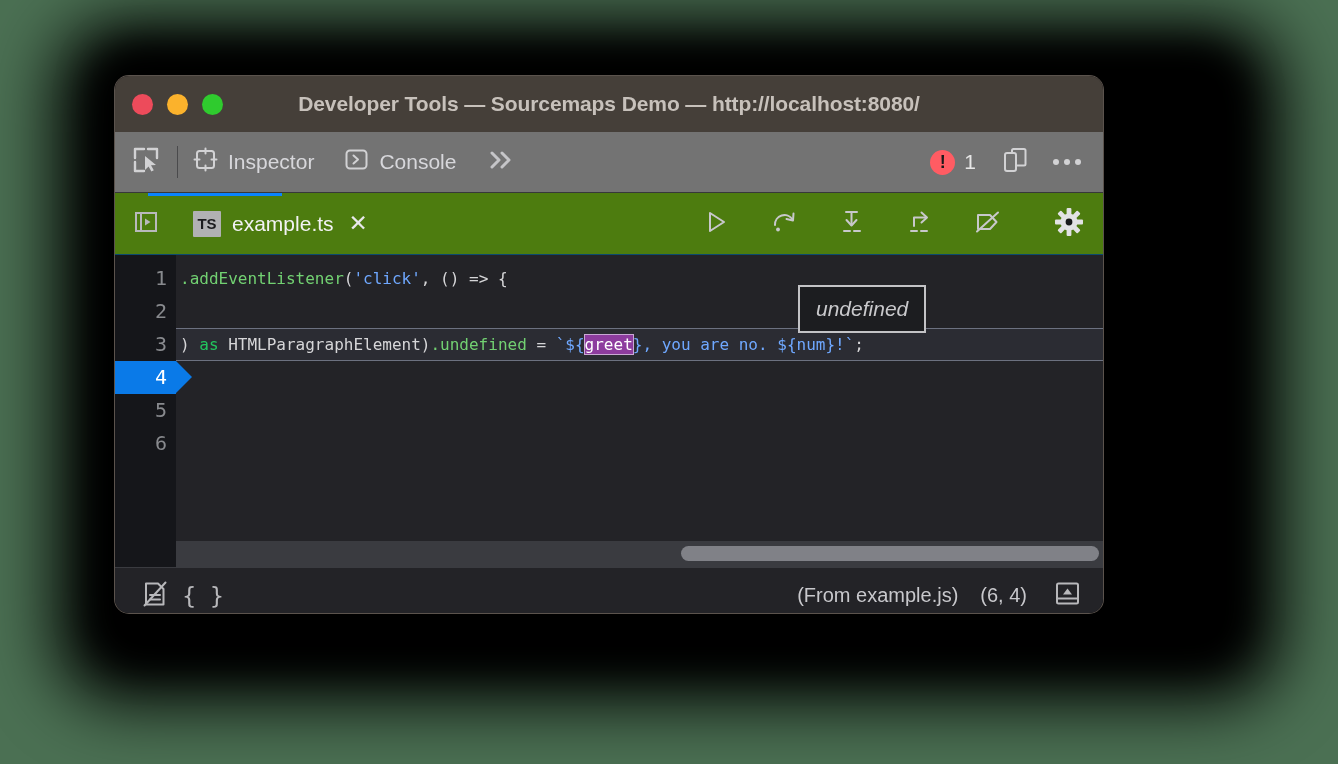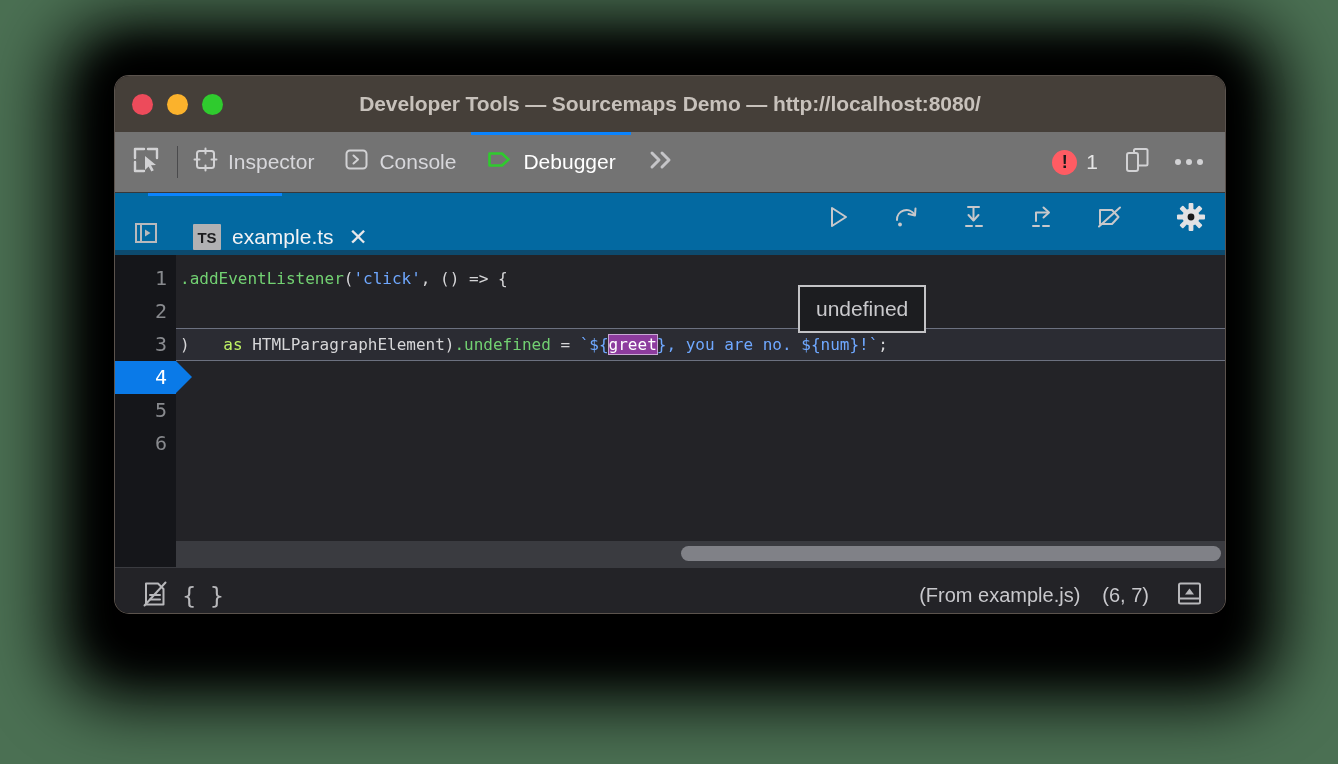--- a/index.html
+++ b/index.html
@@ -37,21 +37,21 @@
     border-radius: 40px;
     background: #000;
     filter: blur(18px);
   }
 
   
   .window {
     position: absolute;
     left: 115px;
     top: 76px;
-    width: 1110px;
+    width: 988px;
     height: 537px;
     border-radius: 14px;
     overflow: hidden;
     background: #0c0c0d;
     box-shadow: 0 0 0 1px #5b534d;
   }
 
   
   .titlebar {
     height: 56px;
@@ -143,24 +143,24 @@
     width: 52px; height: 61px;
     display: flex; align-items: center; justify-content: center;
     cursor: pointer;
   }
   .dots { display: flex; gap: 5px; }
   .dots i { width: 6px; height: 6px; border-radius: 50%; background: #d2d2d4; display:block; }
 
   
   .dbg-toolbar {
     height: 62px;
-    background: #0369a1;
+    background: #4d7c0f;
     display: flex;
-    align-items: flex-end;
-    border-bottom: 5px solid #0c4a6e;
+    align-items: center;
+    border-bottom: 1px solid #0c4a6e;
     position: relative;
   }
   .dbg-toolbar::before {
     content: "";
     position: absolute;
     left: 33px;
     top: 0;
     width: 134px;
     height: 3px;
     background: #0a84ff;
@@ -258,21 +258,21 @@
   .code .row.paused {
     background: #2b2c33;
     border-top: 1px solid #6c7180;
     border-bottom: 1px solid #6c7180;
     height: 33px;
     line-height: 31px;
   }
   .tk-prop   { color: #72d172; }
   .tk-str    { color: #6fa8ff; }
   .tk-punct  { color: #d6d6d8; }
-  .tk-kw     { color: #bef264; margin-left: 24px; }
+  .tk-kw     { color: #22c55e; }
   .tk-obj    { color: #d77fe8; }
   .tk-num    { color: #6fa8ff; }
   .tk-plain  { color: #d6d6d8; }
   .tk-tmpl   { color: #6fa8ff; }
   .tk-hl {
     background: #8d3c9e;
     color: #ffffff;
     outline: 1px solid #c9a8d4;
   }
 
@@ -281,20 +281,21 @@
     position: absolute;
     left: 683px;
     top: 30px;
     background: #1c1d20;
     border: 2px solid #c3c3c6;
     padding: 10px 16px;
     color: #c9c9cc;
     font-size: 21px;
     font-family: "Liberation Sans", sans-serif;
     z-index: 5;
+    font-style: italic;
   }
 
   
   .hscroll {
     position: absolute;
     left: 61px; right: 0; bottom: 0;
     height: 26px;
     background: #3a3b40;
   }
   .hscroll .thumb {
@@ -372,28 +373,20 @@
       <div class="tab">
         <span>
           <svg width="25" height="25" viewBox="0 0 25 25">
             <rect x="2.5" y="3.5" width="20" height="18" rx="3.5" stroke="#d2d2d4" stroke-width="2" fill="none"></rect>
             <path d="M9.5 8.5 L14 12.5 L9.5 16.5" stroke="#d2d2d4" stroke-width="2" fill="none" stroke-linecap="round" stroke-linejoin="round"></path>
           </svg>
         </span>
         <span>Console</span>
       </div>
 
-      <div class="tab active">
-        <span>
-          <svg width="27" height="27" viewBox="0 0 27 27">
-            <path d="M3.5 7.5 h12.5 L22.5 13.5 L16 19.5 H3.5 Z" stroke="#2fcb2e" stroke-width="2.6" fill="none" stroke-linejoin="round"></path>
-          </svg>
-        </span>
-        <span>Debugger</span>
-      </div>
 
       <div class="chevrons">
         <span>
           <svg width="30" height="24" viewBox="0 0 30 24">
             <path d="M5 5 L12 12 L5 19 M15 5 L22 12 L15 19" stroke="#c5c5c8" stroke-width="3" fill="none" stroke-linecap="round" stroke-linejoin="round"></path>
           </svg>
         </span>
       </div>
     </div>
 
@@ -548,21 +541,21 @@
         </svg>
       </span>
     </div>
     <div class="sb-btn">
       <span style="color:#b8b8bb;font-size:23px;font-family:'DejaVu Sans Mono',monospace;">{ }</span>
     </div>
 
     <div class="sb-spacer"></div>
 
     <div class="sb-text">(From example.js)</div>
-    <div class="sb-text coords">(6, 7)</div>
+    <div class="sb-text coords">(6, 4)</div>
     <div class="sb-btn">
       <span>
         <svg width="27" height="27" viewBox="0 0 27 27">
           <rect x="3" y="3.5" width="21" height="20" rx="1.5" stroke="#b8b8bb" stroke-width="2" fill="none"></rect>
           <path d="M3 18.5 H24" stroke="#b8b8bb" stroke-width="2"></path>
           <path d="M13.5 8.5 L18 14.5 H9 Z" fill="#b8b8bb"></path>
         </svg>
       </span>
     </div>
   </div>

